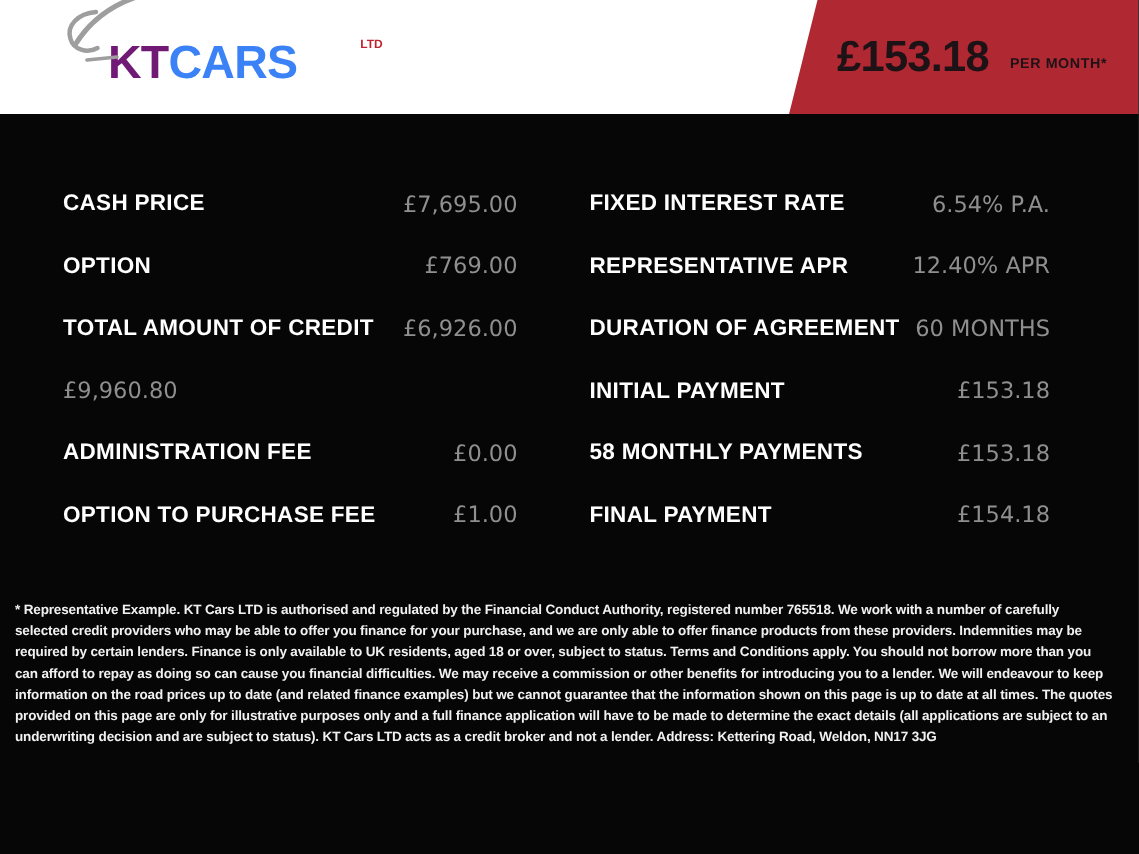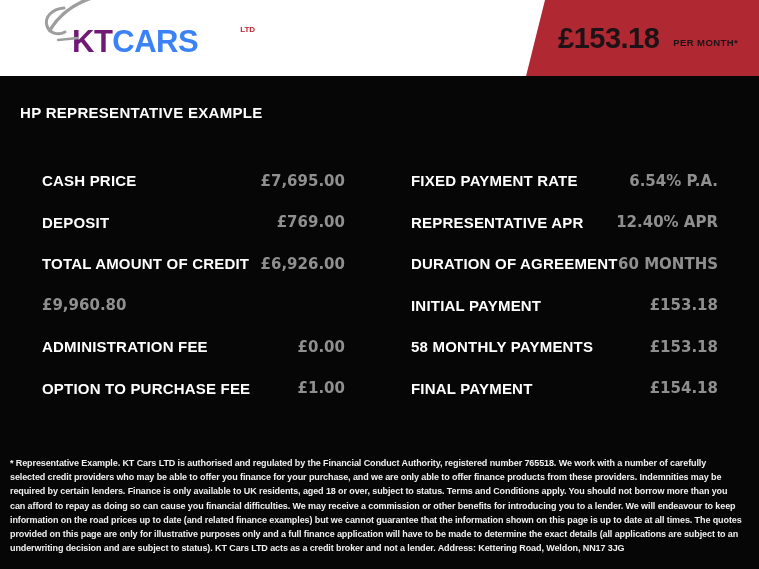--- a/index.html
+++ b/index.html
@@ -76,21 +76,21 @@
     margin: 0;
     padding: 28px 0 0 20px;
     color: #ffffff;
     font-size: 15px;
     font-weight: bold;
     letter-spacing: 0.3px;
   }
   .finance-grid {
     display: flex;
     margin: 39px 0 0 42px;
-    gap: 66px;
+    gap: 48px;
   }
   .col { display: flex; flex-direction: column; }
   .col-left  { width: 303px; }
   .col-right { width: 307px; }
   .frow {
     height: 41.5px;
     display: flex;
     justify-content: space-between;
     align-items: center;
   }
@@ -98,25 +98,25 @@
     color: #ffffff;
     font-size: 15px;
     font-weight: bold;
     letter-spacing: 0.2px;
     white-space: nowrap;
   }
   .val {
     color: #8f8f8f;
     font-family: "DejaVu Sans", sans-serif;
     font-size: 15px;
-    font-weight: 700;
+    font-weight: 400;
     white-space: nowrap;
   }
   .disclaimer {
-    margin: 47px 16px 0 10px;
+    margin: 35px 16px 0 10px;
     color: #f1f1f1;
     font-size: 9px;
     font-weight: bold;
     line-height: 14.2px;
     letter-spacing: -0.1px;
   }
 </style>
 </head>
 <body>
 
@@ -133,30 +133,29 @@
     </div>
 
     <div class="price-flag"></div>
     <div class="price-wrap">
       <span class="price-amount">£153.18</span>
       <span class="price-suffix">PER MONTH*</span>
     </div>
   </header>
 
   <main>
-    <h1 class="hp-title">HP REPRESENTATIVE EXAMPLE</h1>
 
     <section class="finance-grid">
       <div class="col col-left">
         <div class="frow">
           <span class="lbl">CASH PRICE</span>
           <span class="val">£7,695.00</span>
         </div>
         <div class="frow">
-          <span class="lbl">DEPOSIT</span>
+          <span class="lbl">OPTION</span>
           <span class="val">£769.00</span>
         </div>
         <div class="frow">
           <span class="lbl">TOTAL AMOUNT OF CREDIT</span>
           <span class="val">£6,926.00</span>
         </div>
         <div class="frow">
           <span class="val">£9,960.80</span>
         </div>
         <div class="frow">
@@ -164,21 +163,21 @@
           <span class="val">£0.00</span>
         </div>
         <div class="frow">
           <span class="lbl">OPTION TO PURCHASE FEE</span>
           <span class="val">£1.00</span>
         </div>
       </div>
 
       <div class="col col-right">
         <div class="frow">
-          <span class="lbl">FIXED PAYMENT RATE</span>
+          <span class="lbl">FIXED INTEREST RATE</span>
           <span class="val">6.54% P.A.</span>
         </div>
         <div class="frow">
           <span class="lbl">REPRESENTATIVE APR</span>
           <span class="val">12.40% APR</span>
         </div>
         <div class="frow">
           <span class="lbl">DURATION OF AGREEMENT</span>
           <span class="val">60 MONTHS</span>
         </div>

